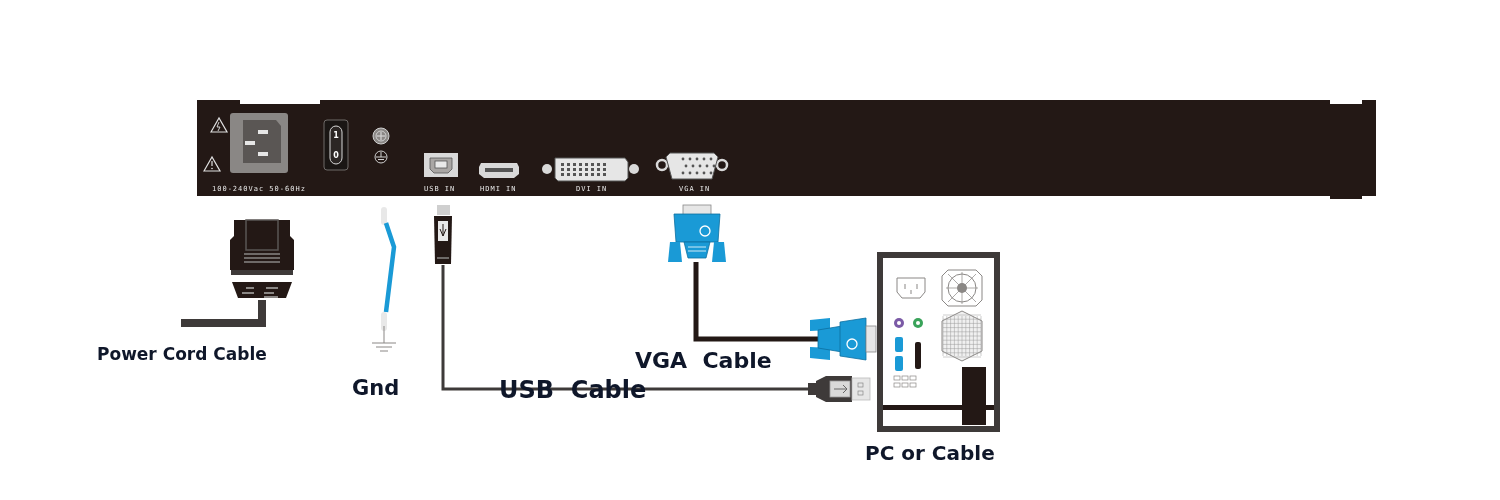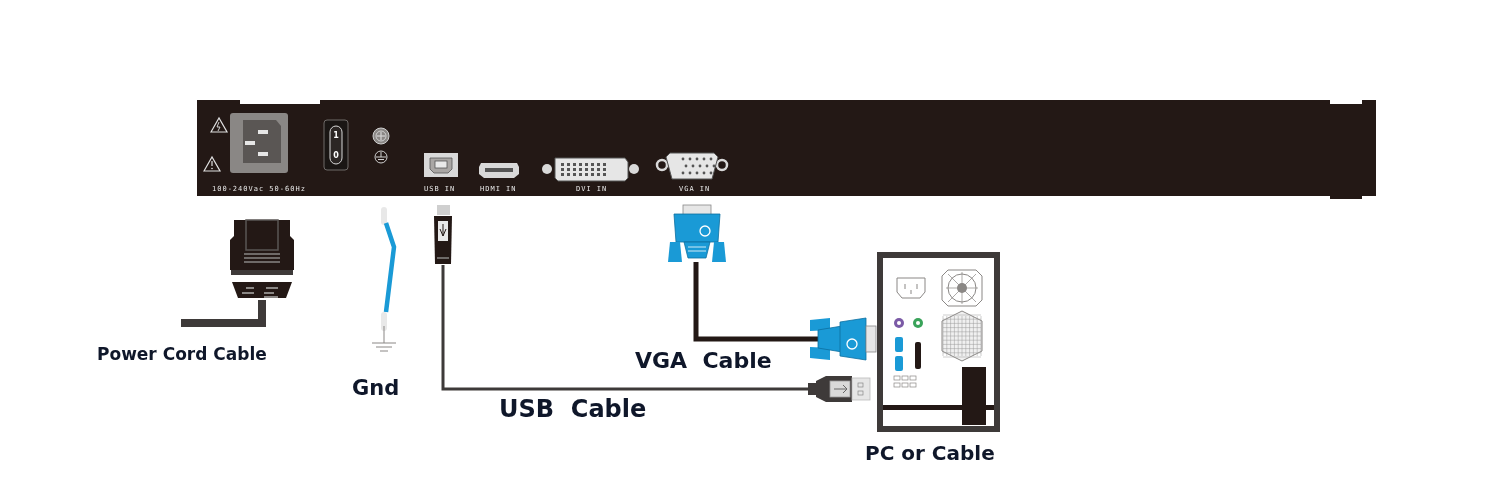--- a/index.html
+++ b/index.html
@@ -252,15 +252,15 @@
     <rect x="902" y="376" width="6" height="4" fill="none" stroke="#8a8785" stroke-width="0.7"></rect>
     <rect x="910" y="376" width="6" height="4" fill="none" stroke="#8a8785" stroke-width="0.7"></rect>
     <rect x="894" y="383" width="6" height="4" fill="none" stroke="#8a8785" stroke-width="0.7"></rect>
     <rect x="902" y="383" width="6" height="4" fill="none" stroke="#8a8785" stroke-width="0.7"></rect>
     <rect x="910" y="383" width="6" height="4" fill="none" stroke="#8a8785" stroke-width="0.7"></rect>
   </g>
 </svg>
 
 <div class="lbl" style="left:97px; top:344px; font-size:17px;">Power Cord Cable</div>
 <div class="lbl" style="left:352px; top:368px; font-size:21px;margin-top:8px;">Gnd</div>
-<div class="lbl" style="left:499px; top:395px; font-size:24px; white-space:pre;">USB  Cable</div>
+<div class="lbl" style="left:499px; top:376px; font-size:24px; white-space:pre;">USB  Cable</div>
 <div class="lbl" style="left:635px; top:348px; font-size:22px; white-space:pre;">VGA  Cable</div>
 <div class="lbl" style="left:865px; top:441px; font-size:20px;">PC or Cable</div>
 
 </body></html>

